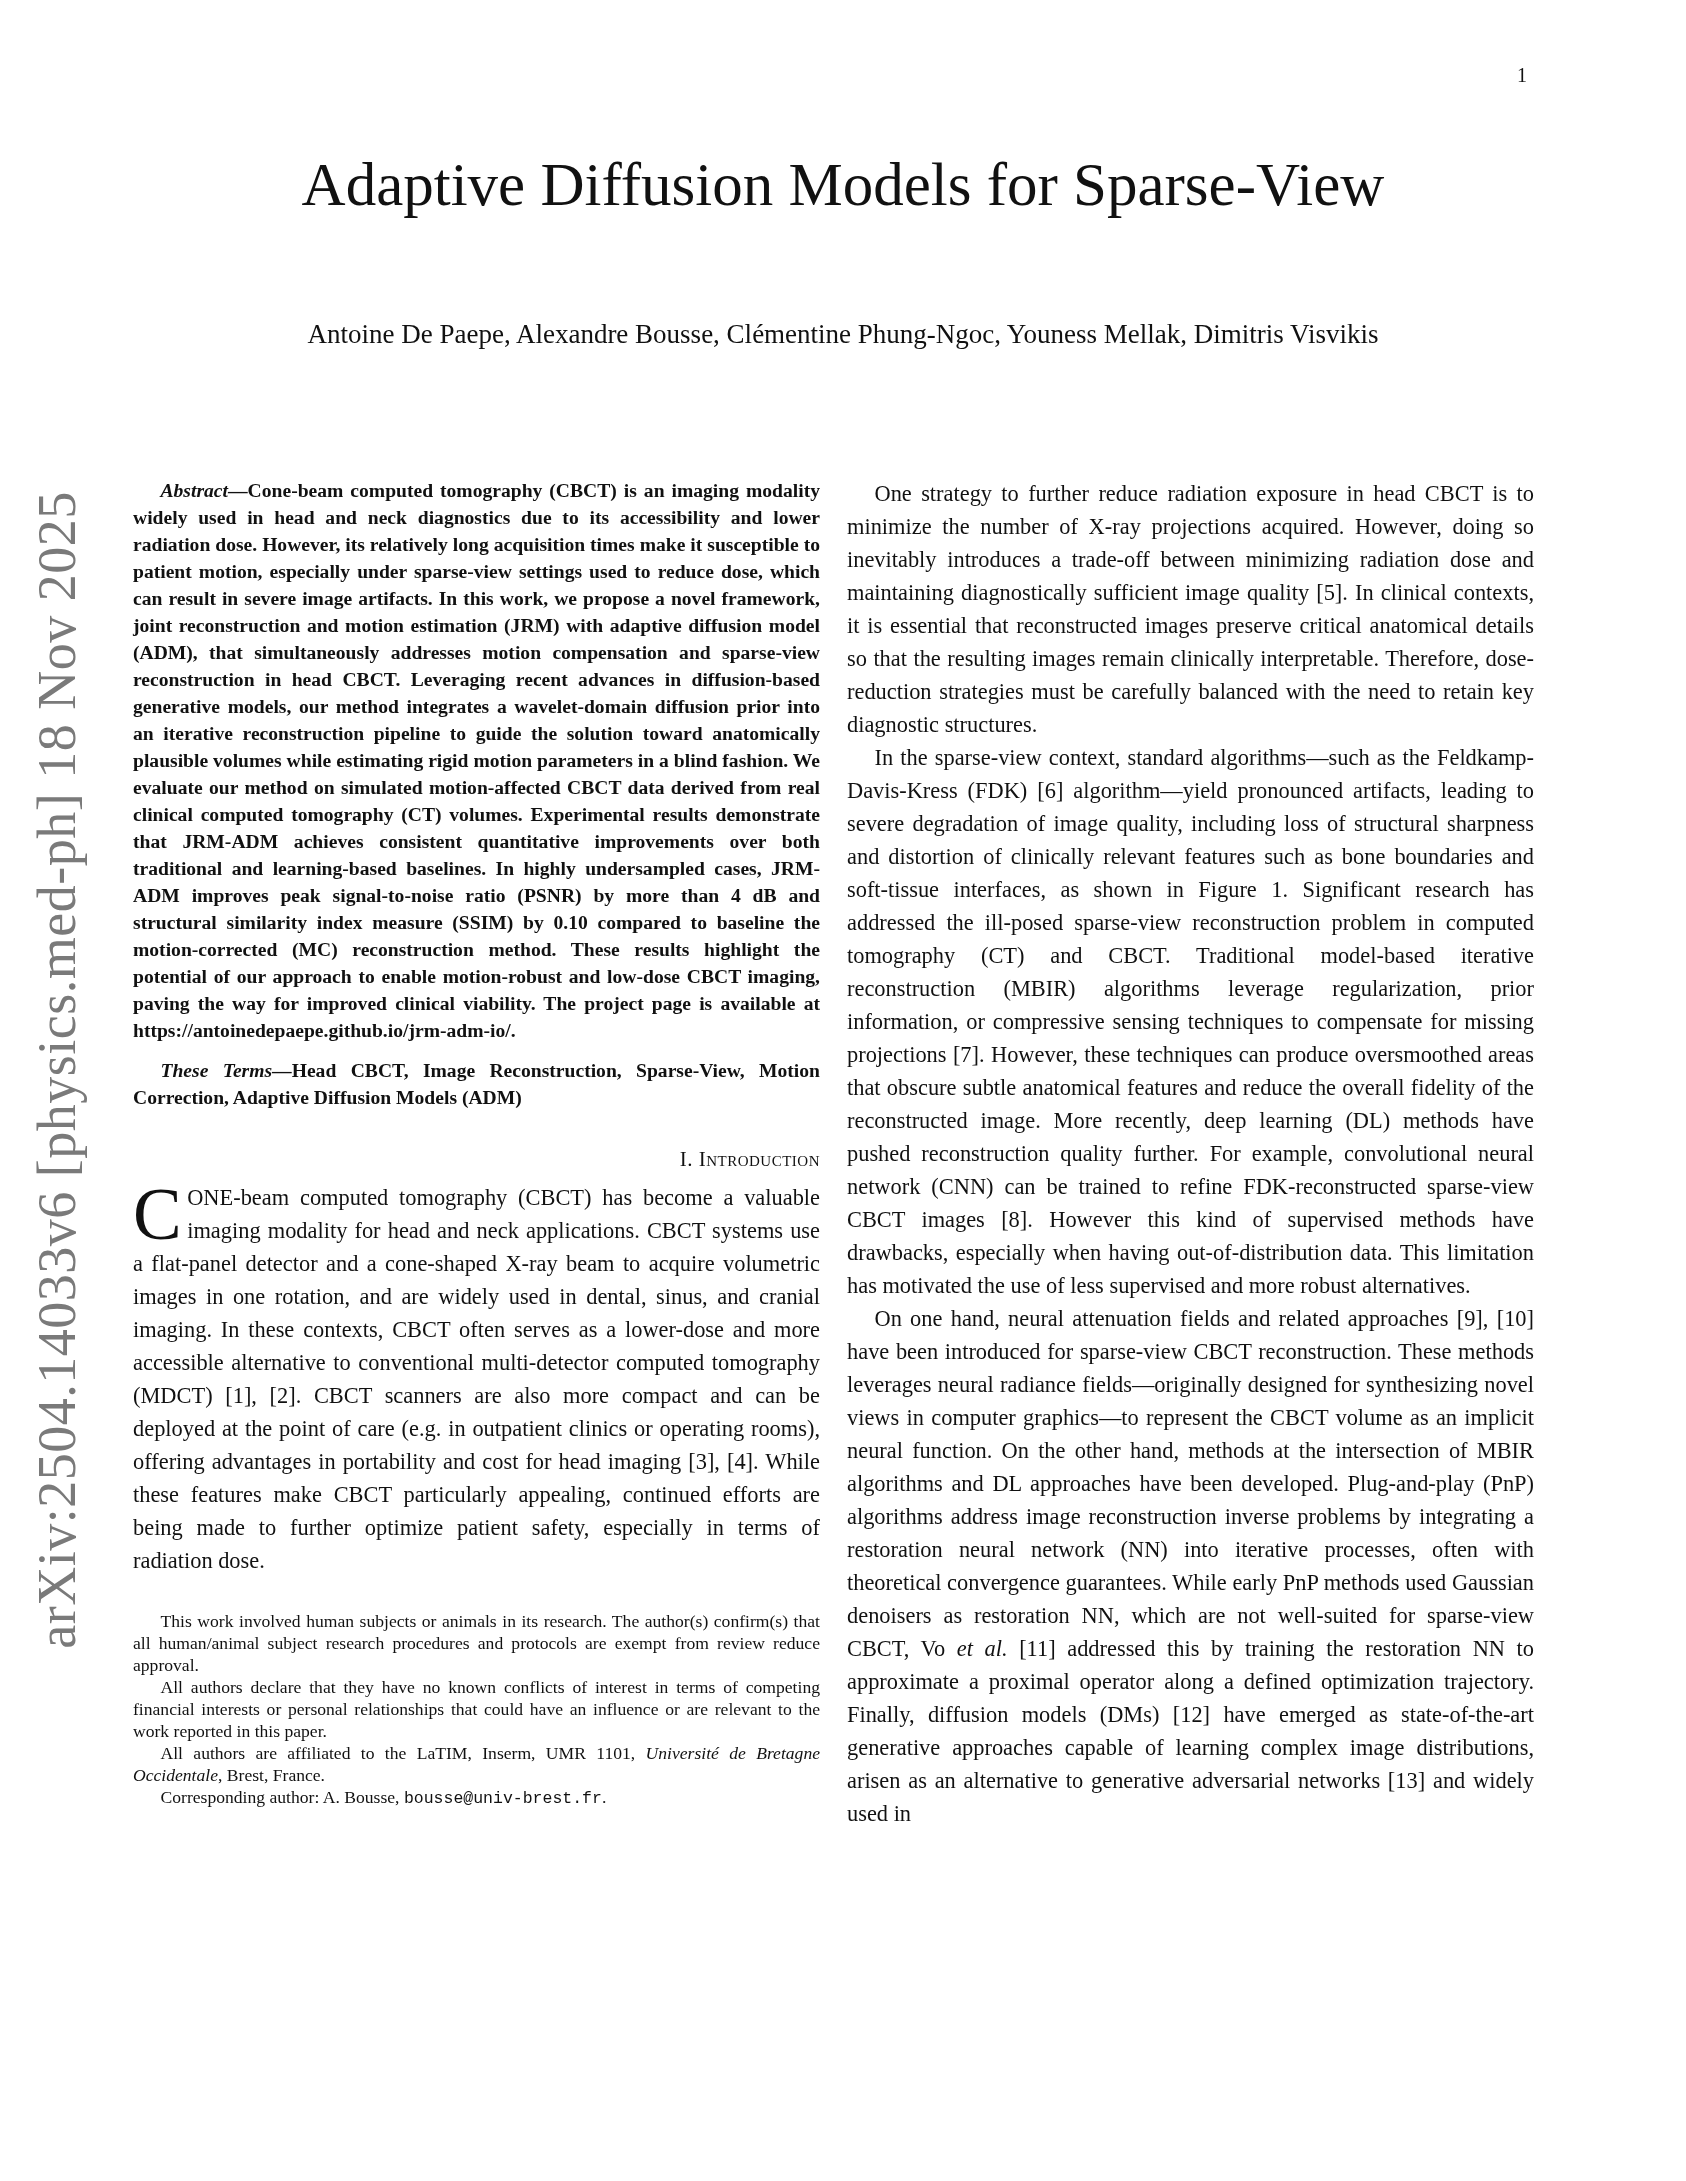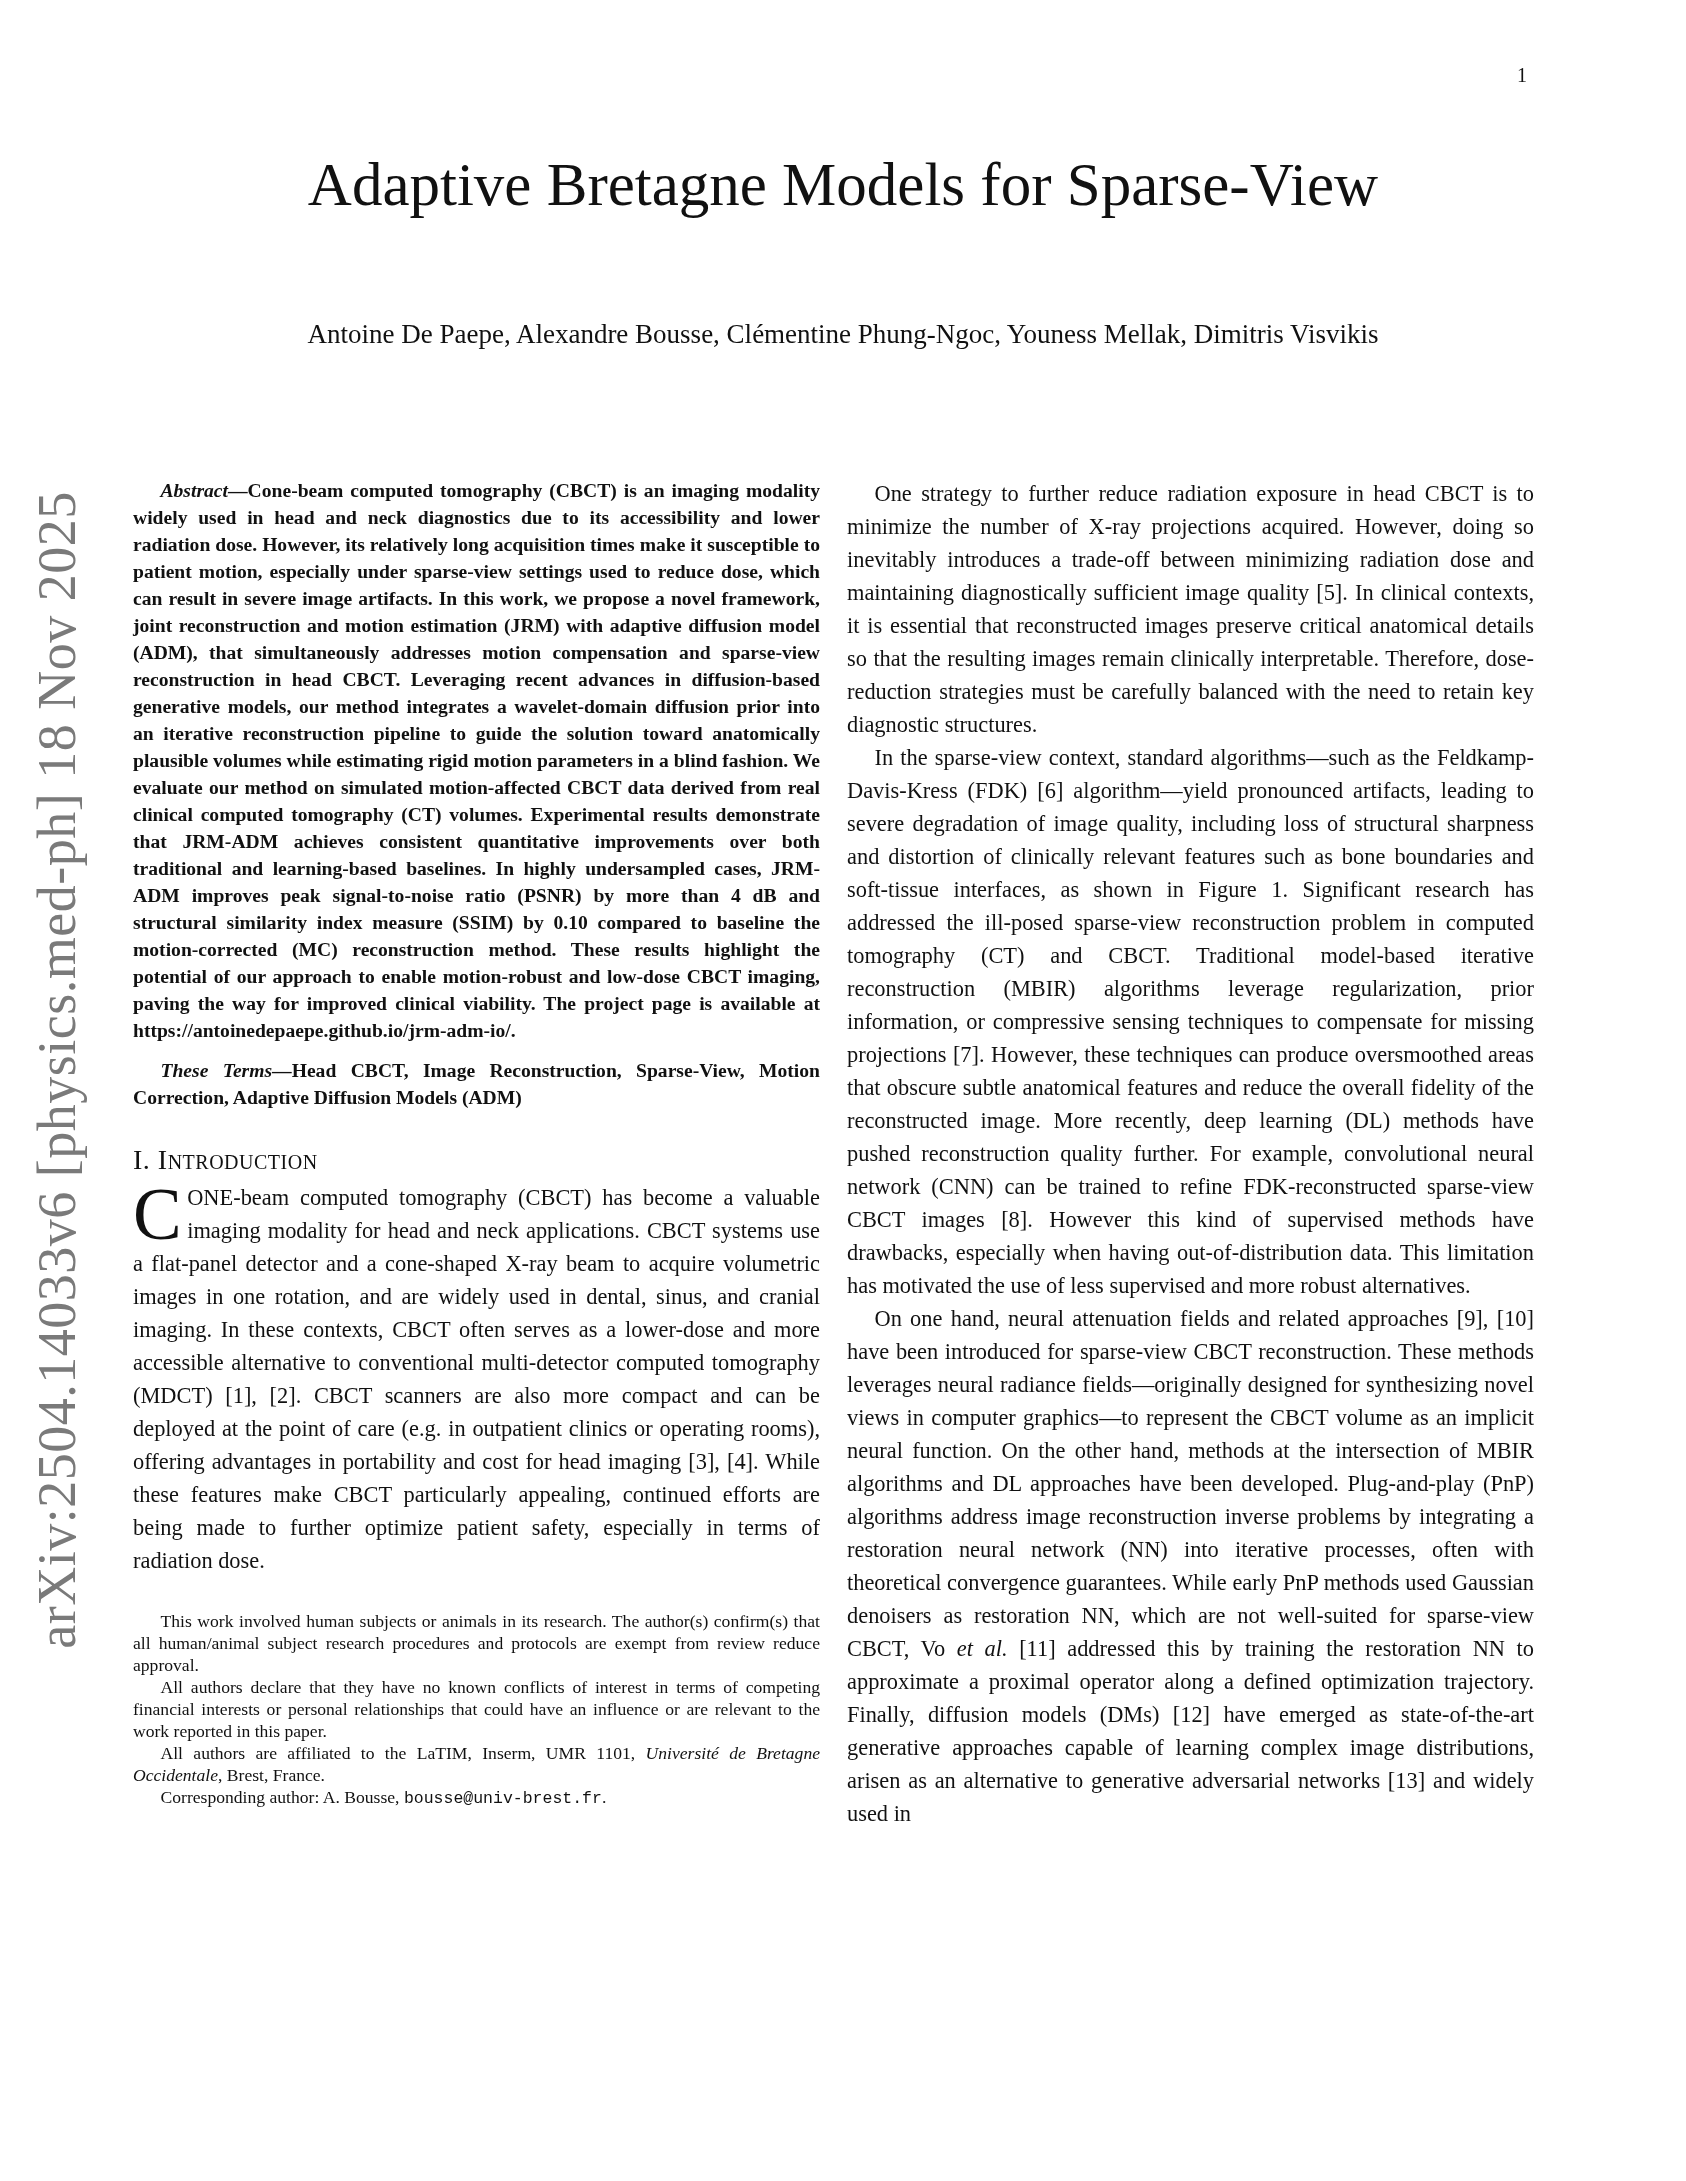--- a/index.html
+++ b/index.html
@@ -32,21 +32,21 @@
     font-weight: bold; font-size: 19.6px; line-height: 27px; margin: 0;
     text-indent: 27.5px;
   }
   .abstract .label { font-style: italic; }
   .index-terms {
     font-weight: bold; font-size: 19.6px; line-height: 27px; margin: 13px 0 0 0;
     text-indent: 27.5px;
   }
   .index-terms .label { font-style: italic; }
   .section-heading {
-    text-align: left; font-size: 28px; line-height: 27.5px; margin: 35px 0 7.3px 0;
+    text-align: right; font-size: 21px; line-height: 27.5px; margin: 35px 0 7.3px 0;
     font-variant: small-caps; letter-spacing: 0.5px;
   }
   .body-p {
     font-size: 22.4px; line-height: 33px; margin: 0; text-indent: 27.5px;
   }
   .body-p.first { text-indent: 0; }
   .dropcap {
     float: left; font-size: 73px; line-height: 57px; margin: 5.5px 5.5px 0 0;
     padding: 0;
   }
@@ -57,21 +57,21 @@
   .fn-p .it { font-style: italic; }
   .mono { font-family: "Liberation Mono", "DejaVu Sans Mono", monospace; font-size: 16.5px; }
   .it { font-style: italic; }
 </style>
 </head>
 <body>
 
 <div class="page-number">1</div>
 
 <h1 class="title">
-  <span>Adaptive Bretagne Models for Sparse-View</span><br>
+  <span>Adaptive Diffusion Models for Sparse-View</span><br>
 </h1>
 
 <div class="authors">Antoine De Paepe, Alexandre Bousse, Clémentine Phung-Ngoc, Youness Mellak, Dimitris Visvikis</div>
 
 <div class="arxiv-stamp">arXiv:2504.14033v6  [physics.med-ph]  18 Nov 2025</div>
 
 <div class="col col-left">
   <p class="abstract"><span class="label">Abstract</span><span>—</span><span>Cone-beam computed tomography (CBCT) is an imaging modality widely used in head and neck diagnostics due to its accessibility and lower radiation dose. However, its relatively long acquisition times make it susceptible to patient motion, especially under sparse-view settings used to reduce dose, which can result in severe image artifacts. In this work, we propose a novel framework, joint reconstruction and motion estimation (JRM) with adaptive diffusion model (ADM), that simultaneously addresses motion compensation and sparse-view reconstruction in head CBCT. Leveraging recent advances in diffusion-based generative models, our method integrates a wavelet-domain diffusion prior into an iterative reconstruction pipeline to guide the solution toward anatomically plausible volumes while estimating rigid motion parameters in a blind fashion. We evaluate our method on simulated motion-affected CBCT data derived from real clinical computed tomography (CT) volumes. Experimental results demonstrate that JRM-ADM achieves consistent quantitative improvements over both traditional and learning-based baselines. In highly undersampled cases, JRM-ADM improves peak signal-to-noise ratio (PSNR) by more than 4 dB and structural similarity index measure (SSIM) by 0.10 compared to baseline the motion-corrected (MC) reconstruction method. These results highlight the potential of our approach to enable motion-robust and low-dose CBCT imaging, paving the way for improved clinical viability. The project page is available at https://antoinedepaepe.github.io/jrm-adm-io/.</span></p>
 
   <p class="index-terms"><span class="label">These Terms</span><span>—</span><span>Head CBCT, Image Reconstruction, Sparse-View, Motion Correction, Adaptive Diffusion Models (ADM)</span></p>

